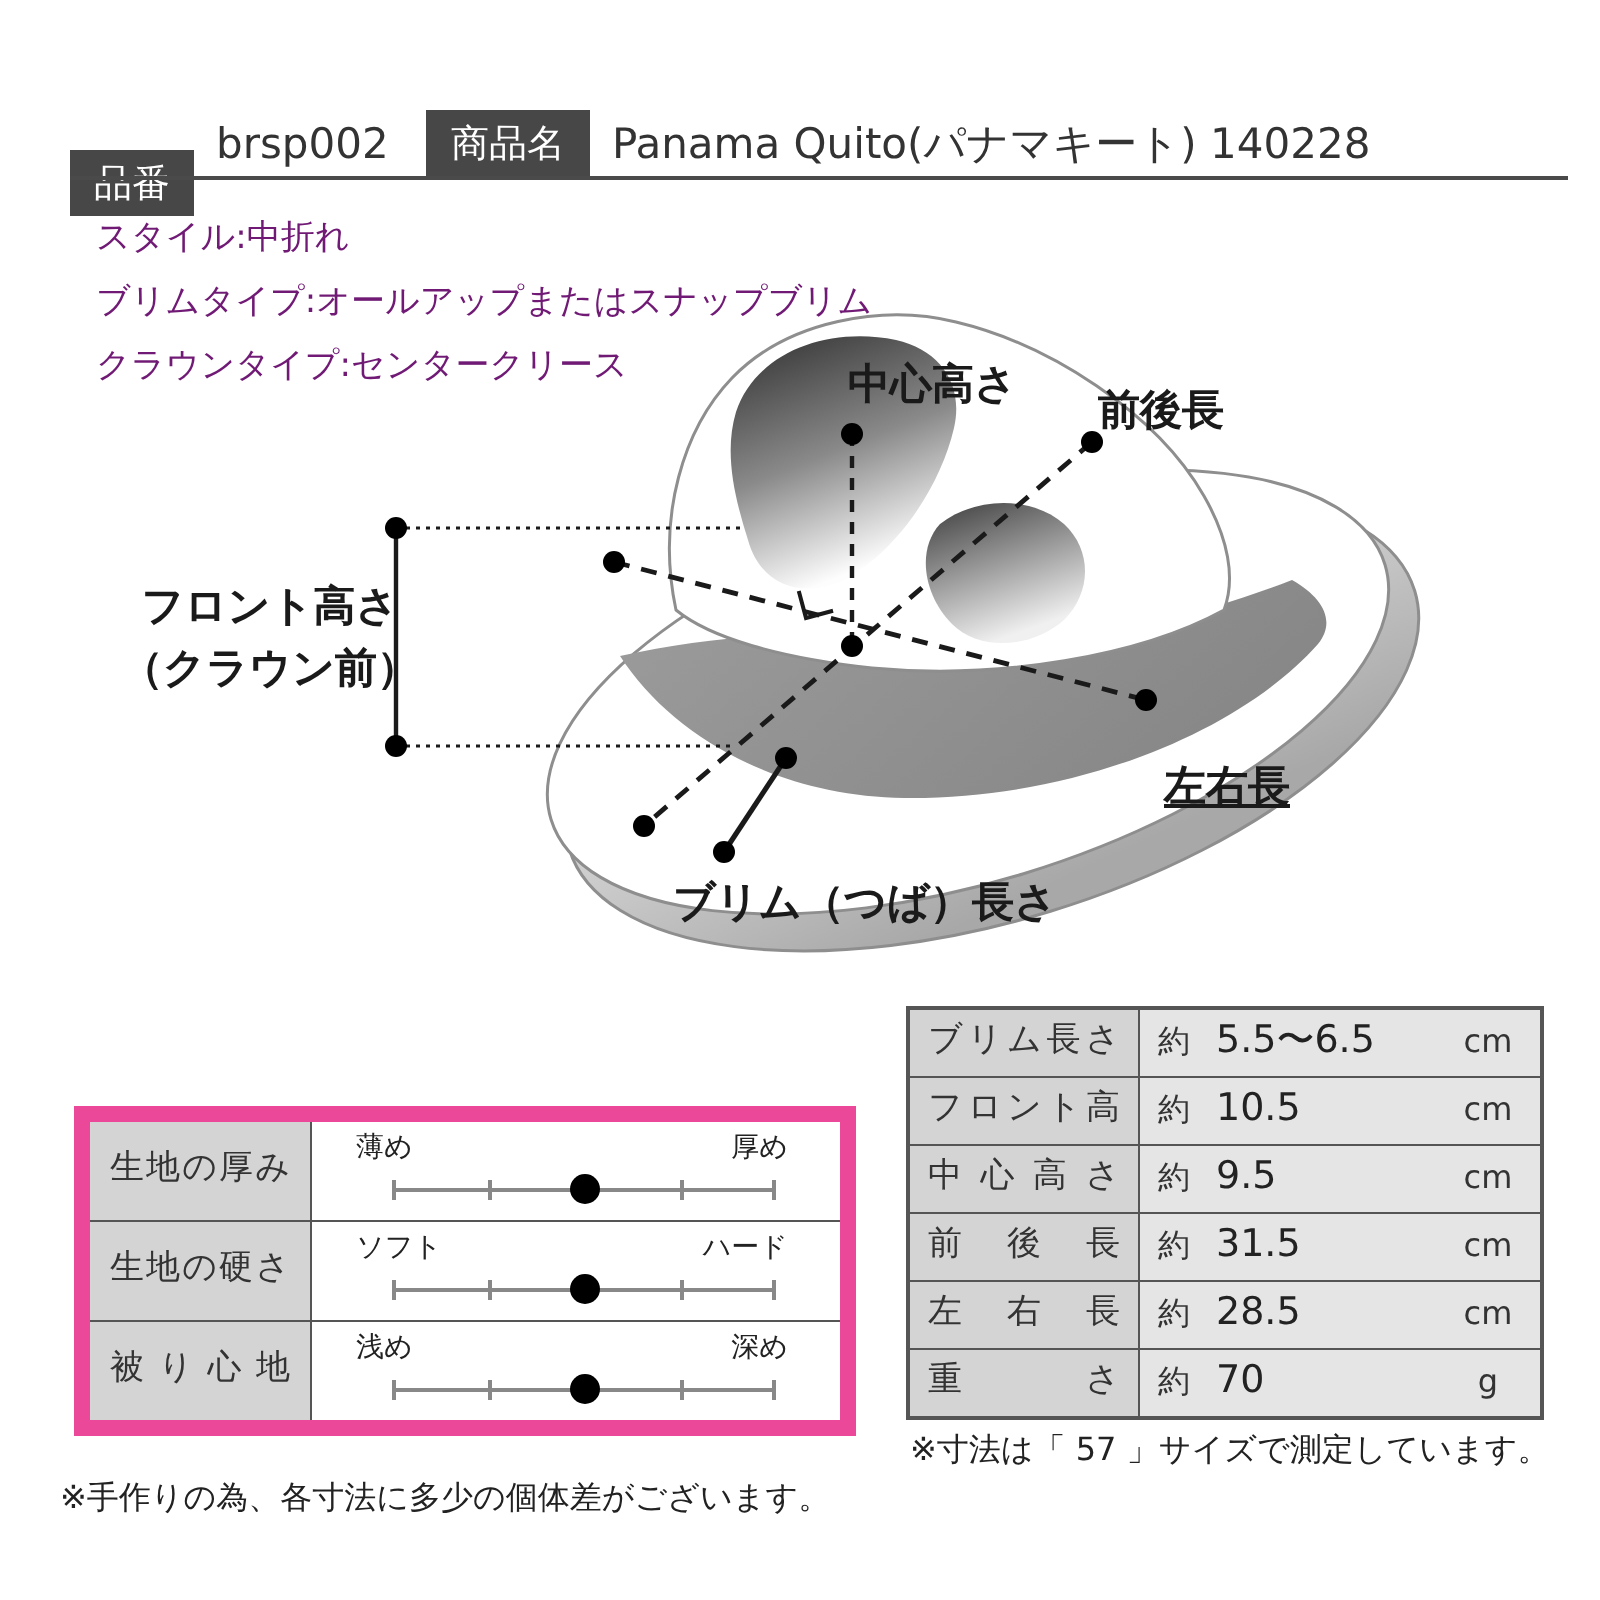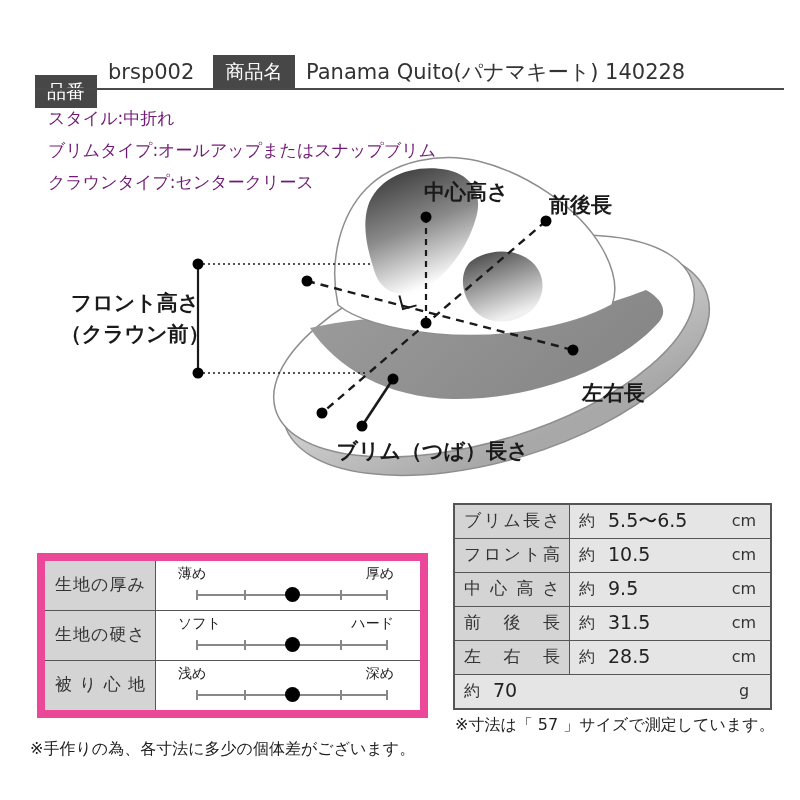--- a/index.html
+++ b/index.html
@@ -125,21 +125,21 @@
   <div class="spec" style="top:107px;">スタイル:中折れ</div>
   <div class="spec" style="top:139px;">ブリムタイプ:オールアップまたはスナップブリム</div>
   <div class="spec" style="top:171px;">クラウンタイプ:センタークリース</div>
 
   <div class="dlabel" style="left:424px;top:178px;">中心高さ</div>
   <div class="dlabel" style="left:549px;top:191px;">前後長</div>
   <div class="dlabel center" style="left:57px;top:288px;width:156px;line-height:31px;">
     <span>フロント高さ</span><br>
     <span>（クラウン前）</span>
   </div>
-  <div class="dlabel" style="left:582px;top:379px;">左右長</div>
+  <div class="dlabel" style="left:582px;top:379px;text-decoration:underline;">左右長</div>
   <div class="dlabel center" style="left:330px;top:437px;width:205px;">ブリム（つば）長さ</div>
 
   <div class="feel-table">
     <div class="feel-row">
       <div class="feel-label">生地の厚み</div>
       <div class="feel-content">
         <span class="mm-label mm-min">薄め</span>
         <span class="mm-label mm-max">厚め</span>
         <div class="slider">
           <span class="tick t0"></span>
@@ -208,20 +208,21 @@
       <div class="size-value">31.5</div>
       <div class="size-unit">cm</div>
     </div>
     <div class="size-row">
       <div class="size-label">左 右 長</div>
       <div class="size-approx">約</div>
       <div class="size-value">28.5</div>
       <div class="size-unit">cm</div>
     </div>
     <div class="size-row">
+      <div class="size-label">重 さ</div>
       <div class="size-approx">約</div>
       <div class="size-value">70</div>
       <div class="size-unit">g</div>
     </div>
   </div>
 
   <div class="note" style="left:30px;top:739px;">※手作りの為、各寸法に多少の個体差がございます。</div>
   <div class="note" style="left:455px;top:715px;">※寸法は「 57 」サイズで測定しています。</div>
 
 </div>

